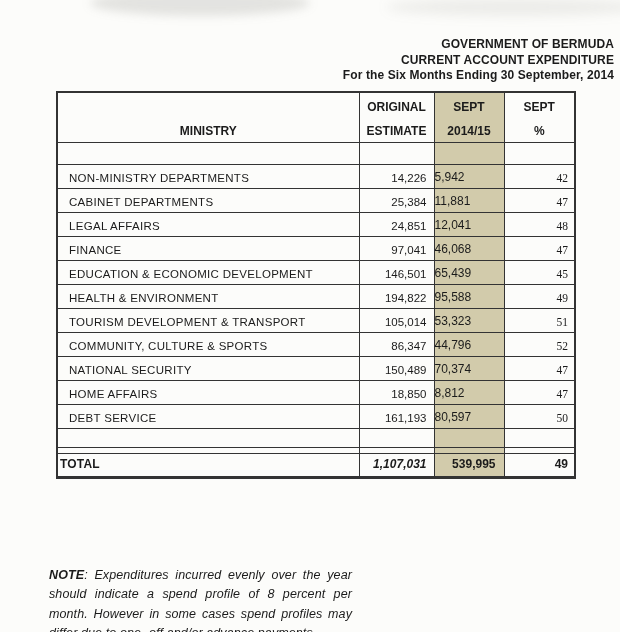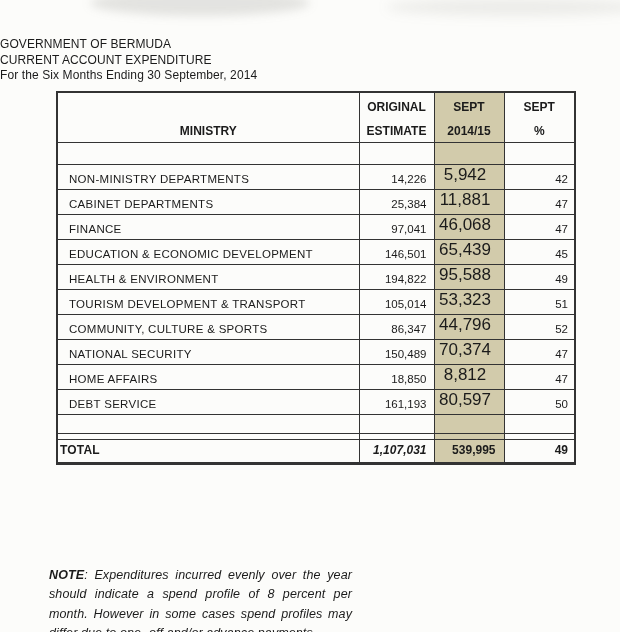--- a/index.html
+++ b/index.html
@@ -15,22 +15,22 @@
     font-family:"Liberation Sans","DejaVu Sans",sans-serif;
     -webkit-font-smoothing:antialiased;
   }
   
   .smudge1{position:absolute;left:90px;top:-10px;width:220px;height:26px;
     background:rgba(105,105,98,.17);filter:blur(5px);border-radius:50%;}
   .smudge2{position:absolute;left:386px;top:-2px;width:260px;height:18px;
     background:rgba(110,110,102,.11);filter:blur(6px);border-radius:50%;}
 
   .titles{
-    position:absolute;top:37px;left:0;width:598px;
-    text-align:left;font-weight:normal;font-size:12px;line-height:15.5px;
+    position:absolute;top:37px;left:16px;width:598px;
+    text-align:right;font-weight:bold;font-size:12px;line-height:15.5px;
     letter-spacing:.1px;
   }
 
   table.exp{
     position:absolute;left:56px;top:91px;width:518px;
     border-collapse:collapse;table-layout:fixed;
     border:2px solid var(--border);
   }
   table.exp td{border:1.5px solid var(--border);overflow:hidden;}
   td.hl{background:var(--hl);}
@@ -42,22 +42,22 @@
   tr.thin{height:6px;}
   tr.total{height:24px;}
 
   tr.hdr td{font-weight:bold;font-size:12px;text-align:center;vertical-align:top;padding:0;}
   tr.hdr .l1{margin-top:7px;height:14px;line-height:14px;}
   tr.hdr .l2{margin-top:10px;height:14px;line-height:14px;}
 
   td.c-min{text-align:left;vertical-align:bottom;padding:0 2px 4px 11px;
     font-size:11.5px;letter-spacing:.3px;white-space:pre-wrap;}
   td.c-est{text-align:right;vertical-align:bottom;padding:0 7px 4px 0;font-size:11.5px;}
-  td.c-sep{text-align:center;vertical-align:bottom;padding:0 8px 4px 0;font-size:17px;}
-  td.c-pct{text-align:right;vertical-align:bottom;padding:0 6px 4px 0;font-size:11.5px;}
+  td.c-sep{text-align:left;vertical-align:bottom;padding:0 8px 4px 0;font-size:12px;}
+  td.c-pct{text-align:right;vertical-align:bottom;padding:0 6px 4px 0;font-size:11.5px;font-family:Liberation Serif, serif;}
 
   tr.total td{font-weight:bold;font-size:12px;vertical-align:middle;border-bottom:3px solid var(--border);}
   tr.total td.t-label{text-align:left;padding:0 0 2px 2px;letter-spacing:.2px;}
   tr.total td.t-est{text-align:right;padding:0 7px 2px 0;font-style:italic;}
   tr.total td.t-sep{text-align:right;padding:0 8px 2px 0;}
   tr.total td.t-pct{text-align:right;padding:0 6px 2px 0;}
 
   .note{
     position:absolute;left:49px;top:553px;width:303px;
     font-size:12.5px;font-style:italic;line-height:19.5px;
@@ -117,20 +117,26 @@
       <td class="c-sep hl">5,942</td>
       <td class="c-pct">42</td>
     </tr>
     <tr class="data">
       <td class="c-min">CABINET DEPARTMENTS</td>
       <td class="c-est">25,384</td>
       <td class="c-sep hl">11,881</td>
       <td class="c-pct">47</td>
     </tr>
     <tr class="data">
+      <td class="c-min">LEGAL AFFAIRS</td>
+      <td class="c-est">24,851</td>
+      <td class="c-sep hl">12,041</td>
+      <td class="c-pct">48</td>
+    </tr>
+    <tr class="data">
       <td class="c-min">FINANCE</td>
       <td class="c-est">97,041</td>
       <td class="c-sep hl">46,068</td>
       <td class="c-pct">47</td>
     </tr>
     <tr class="data">
       <td class="c-min">EDUCATION &amp; ECONOMIC DEVELOPMENT</td>
       <td class="c-est">146,501</td>
       <td class="c-sep hl">65,439</td>
       <td class="c-pct">45</td>

